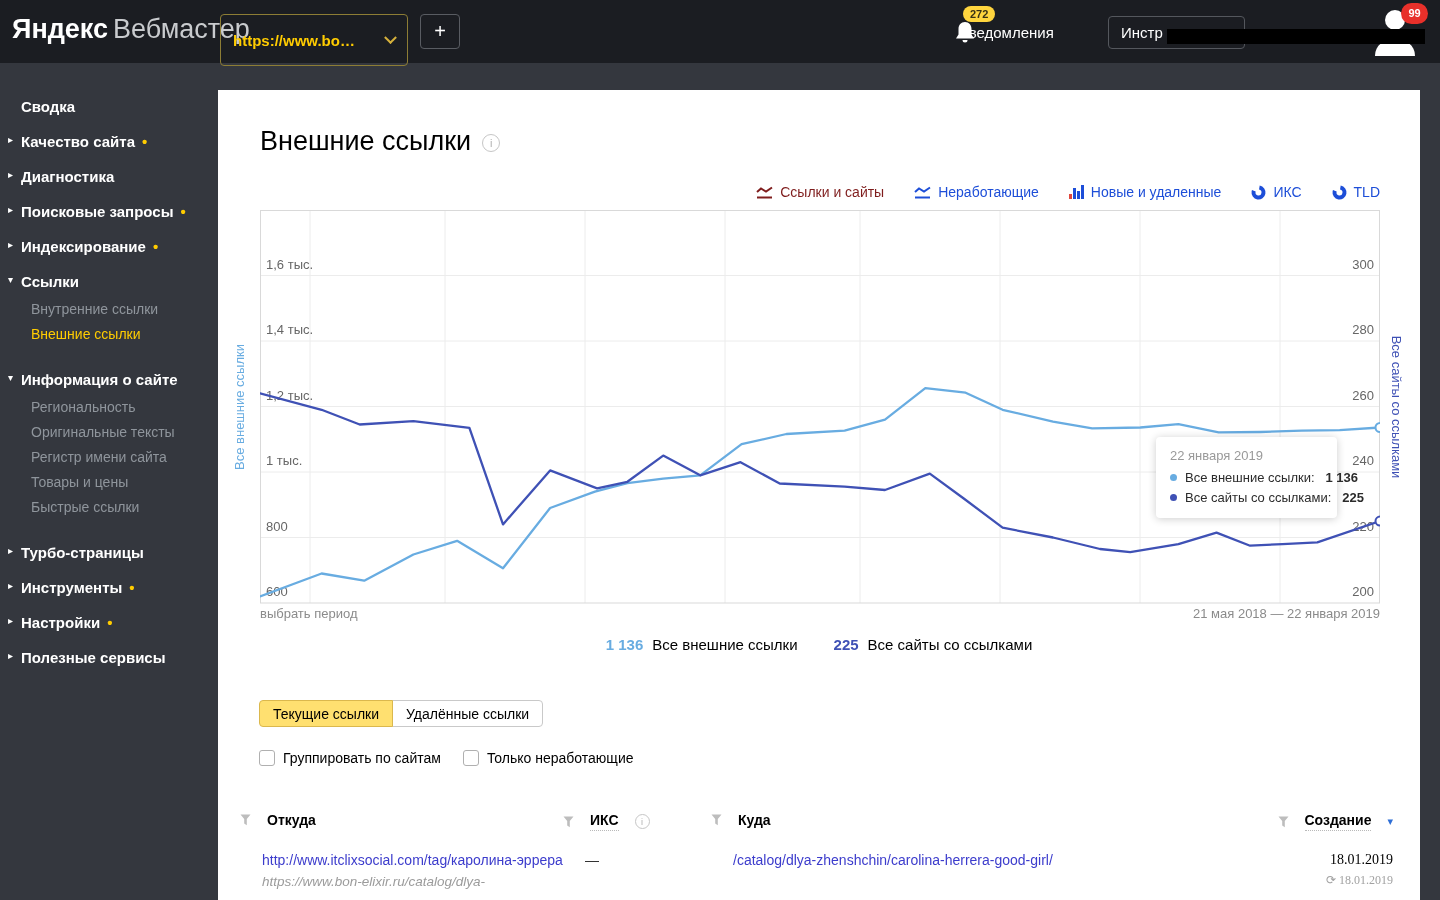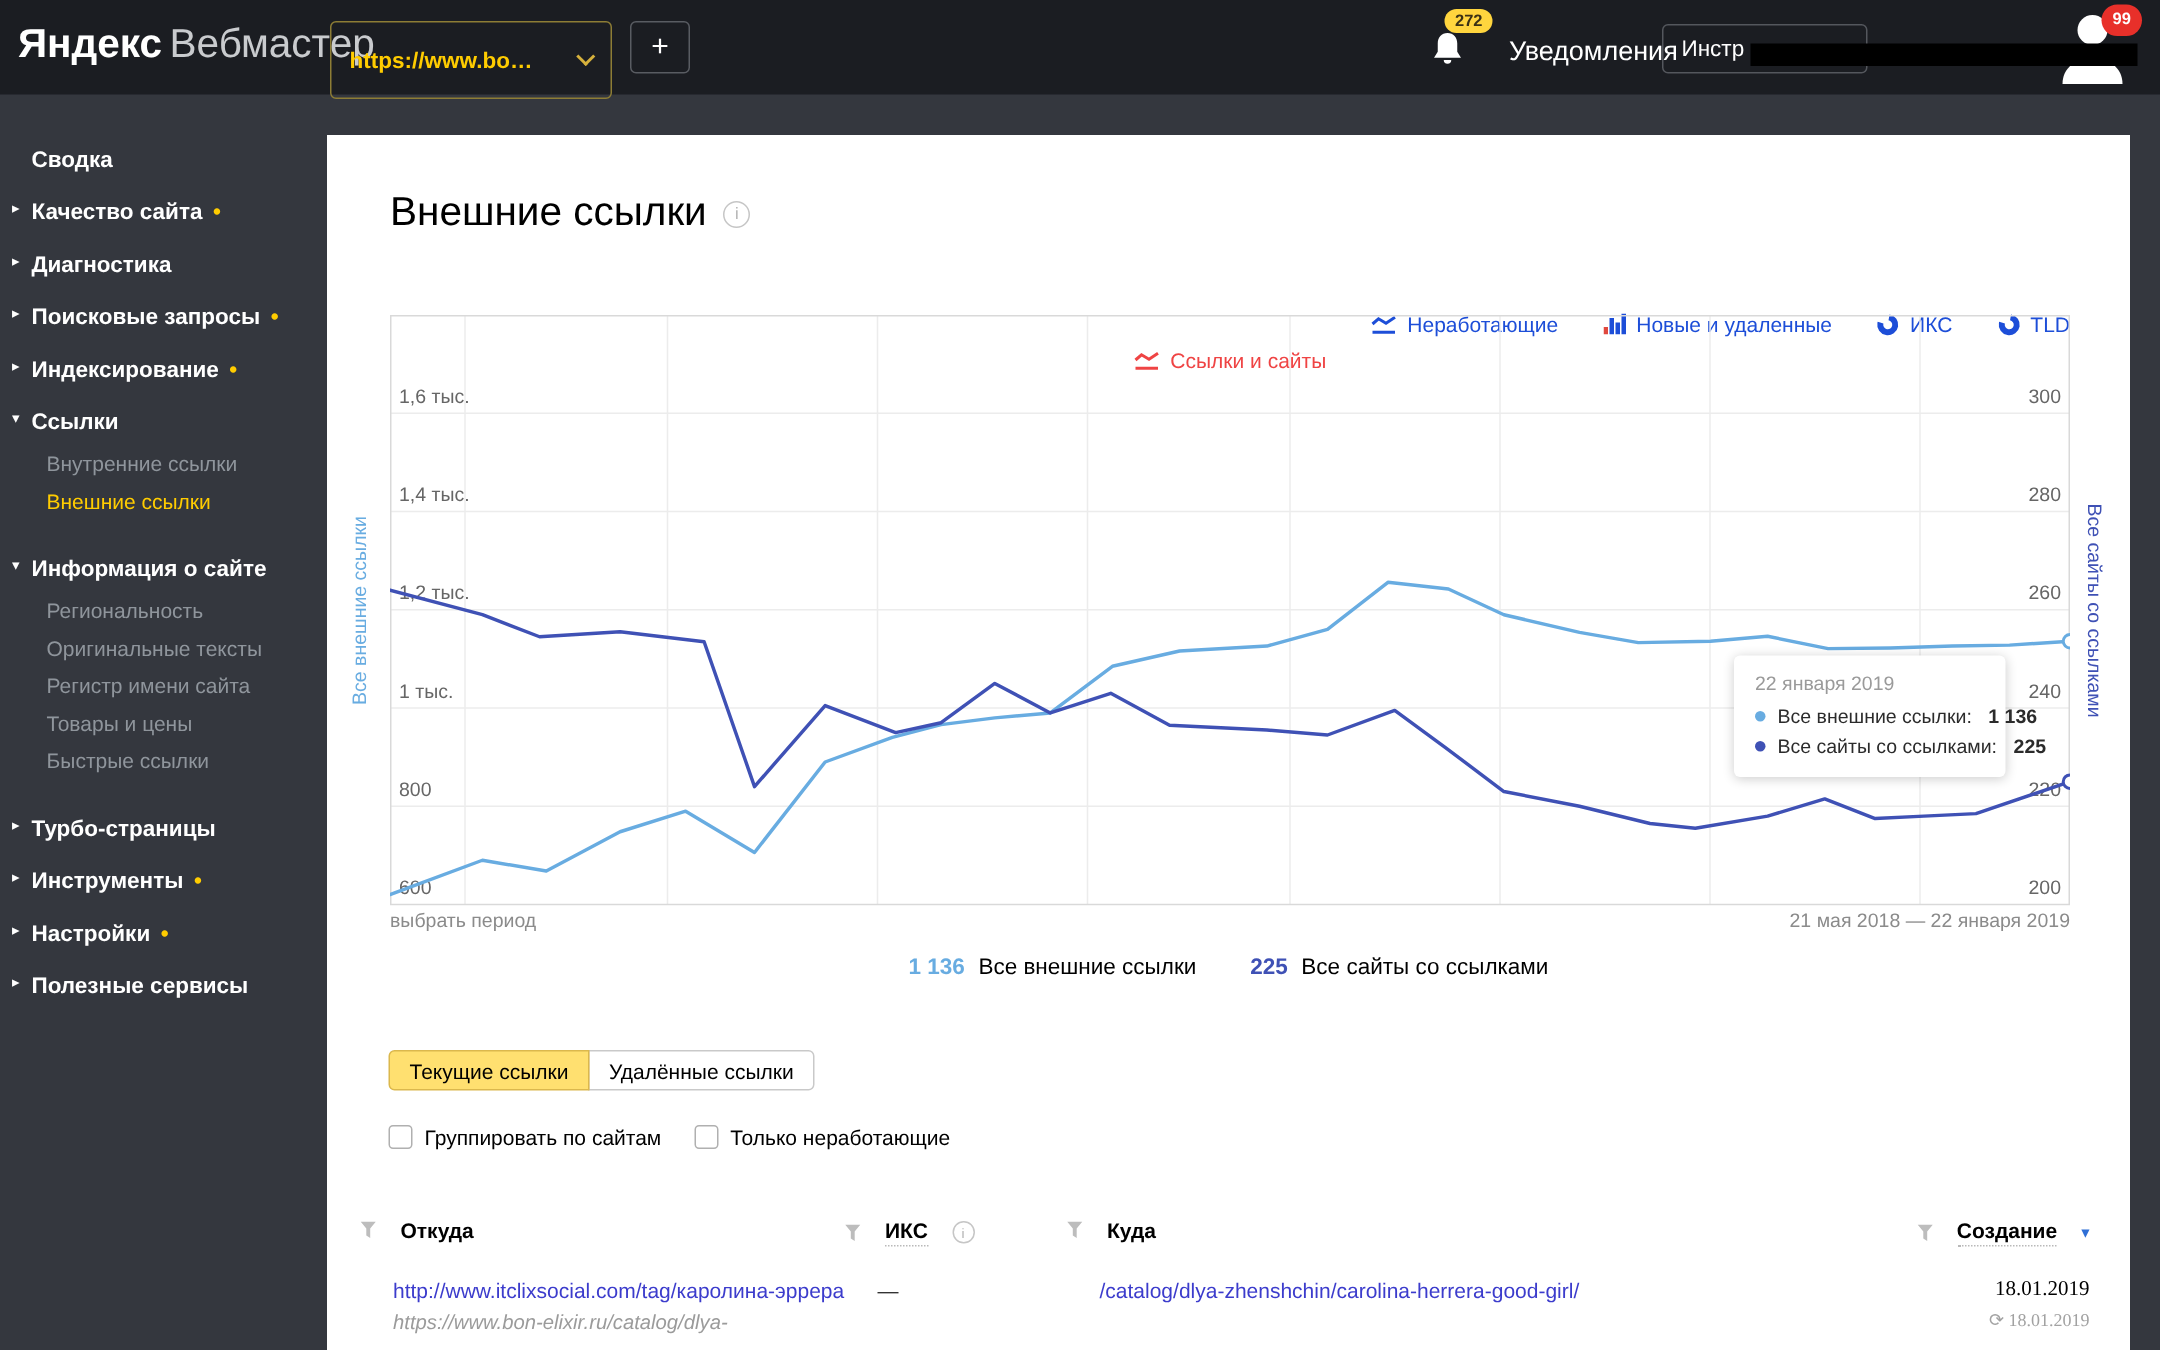--- a/index.html
+++ b/index.html
@@ -21,21 +21,21 @@
   .logo-l{color:#c9cbce;font-weight:400;margin-left:5px;}
   .site-select{position:absolute;left:220px;top:14px;width:188px;height:52px;border:1px solid #8d7d35;border-radius:4px;
     display:flex;align-items:center;justify-content:space-between;padding:0 12px;cursor:pointer;}
   .site-select .url{color:var(--accent-yellow);font-size:15px;font-weight:700;}
   .chev{width:9px;height:9px;border-right:2px solid #d6b13c;border-bottom:2px solid #d6b13c;transform:rotate(45deg) translate(-2px,-2px);}
   .add-site{position:absolute;left:420px;top:14px;width:40px;height:35px;border:1px solid #595c62;border-radius:4px;
     background:transparent;color:#fff;font-size:20px;line-height:31px;text-align:center;cursor:pointer;font-family:inherit;}
   .bell{position:absolute;left:952px;top:19px;cursor:pointer;}
   .badge-272{position:absolute;left:963px;top:6px;background:var(--badge-yellow);color:#3a3115;font-size:11px;font-weight:700;
     padding:2px 7px;border-radius:9px;line-height:12px;}
-  .notif-label{position:absolute;left:1006px;top:24px;color:#fff;font-size:18px;}
+  .notif-label{position:absolute;left:960px;top:24px;color:#fff;font-size:15px;}
   .tools-box{position:absolute;left:1108px;top:16px;width:137px;height:33px;border:1px solid #54575d;border-radius:4px;
     color:#fff;font-size:15px;line-height:31px;padding-left:12px;cursor:pointer;}
   .avatar{position:absolute;left:1372px;top:7px;cursor:pointer;}
   .badge-99{position:absolute;left:1401px;top:3px;min-width:27px;height:21px;background:var(--badge-red);color:#fff;
     font-size:11px;font-weight:700;border-radius:11px;text-align:center;line-height:21px;padding:0 4px;z-index:12;}
   .redaction{position:absolute;left:1167px;top:29px;width:258px;height:15px;background:#000;z-index:11;}
   
   .sidebar{position:absolute;left:0;top:63px;width:218px;height:837px;background:var(--sidebar-bg);}
   .sb-item{position:absolute;white-space:nowrap;cursor:pointer;}
   .sb-top{left:21px;font-size:15px;font-weight:700;color:#fff;}
@@ -44,21 +44,21 @@
   .sb-arrow{position:absolute;left:-13px;top:1px;font-size:10px;color:#fff;}
   .sb-dot{color:var(--accent-yellow);margin-left:7px;font-size:15px;}
   
   .content{position:absolute;left:218px;top:90px;width:1202px;height:810px;background:#fff;overflow:hidden;}
   .title-row{position:absolute;left:42px;top:36px;display:flex;align-items:center;gap:11px;}
   .title-row h1{margin:0;font-size:27px;font-weight:400;color:#000;}
   .info-circle{width:18px;height:18px;border:1px solid #c6c6c6;border-radius:50%;color:#b2b2b2;font-size:11px;
     display:flex;align-items:center;justify-content:center;margin-top:3px;}
   .tabs{position:absolute;top:94px;right:40px;display:flex;gap:30px;align-items:center;}
   .tab{display:flex;align-items:center;gap:7px;font-size:14px;color:#1d4ed8;cursor:pointer;}
-  .tab.active{color:#ef4444;margin-top:48px;}
+  .tab.active{color:#7f1d1d;}
   .tab-icon{display:flex;}
   
   .chart-wrap{position:absolute;left:42px;top:120px;width:1120px;height:394px;}
   .chart-wrap svg{position:absolute;left:0;top:0;}
   .axis-title{position:absolute;font-size:13px;writing-mode:vertical-rl;white-space:nowrap;}
   .axis-title.left{left:-28px;top:50%;transform:translateY(-50%) rotate(180deg);color:var(--light-blue);}
   .axis-title.right{right:-24px;top:50%;transform:translateY(-50%);color:var(--dark-blue);}
   .tooltip{position:absolute;left:896px;top:227px;width:181px;background:#fff;border-radius:4px;
     box-shadow:0 1px 8px rgba(0,0,0,.2);padding:11px 14px 13px;z-index:3;}
   .tt-date{color:#9a9a9a;font-size:13px;margin-bottom:7px;}

